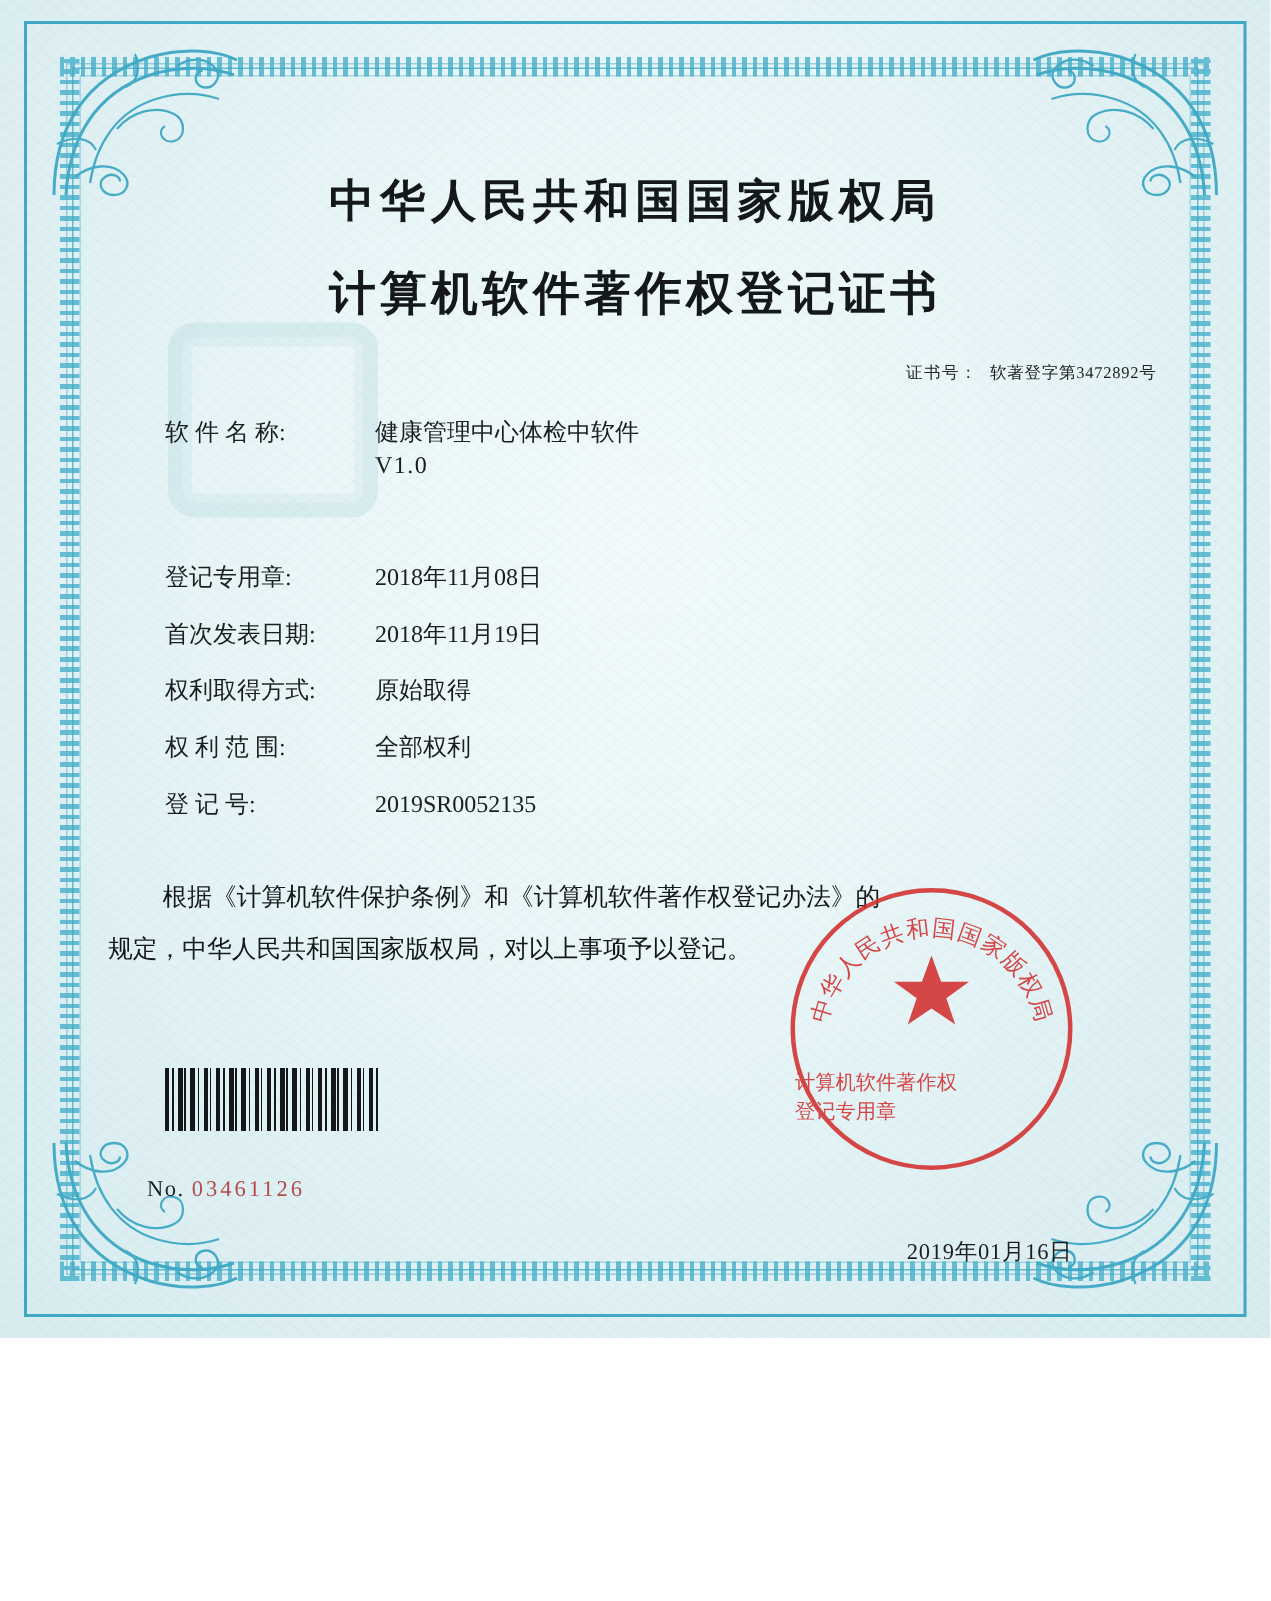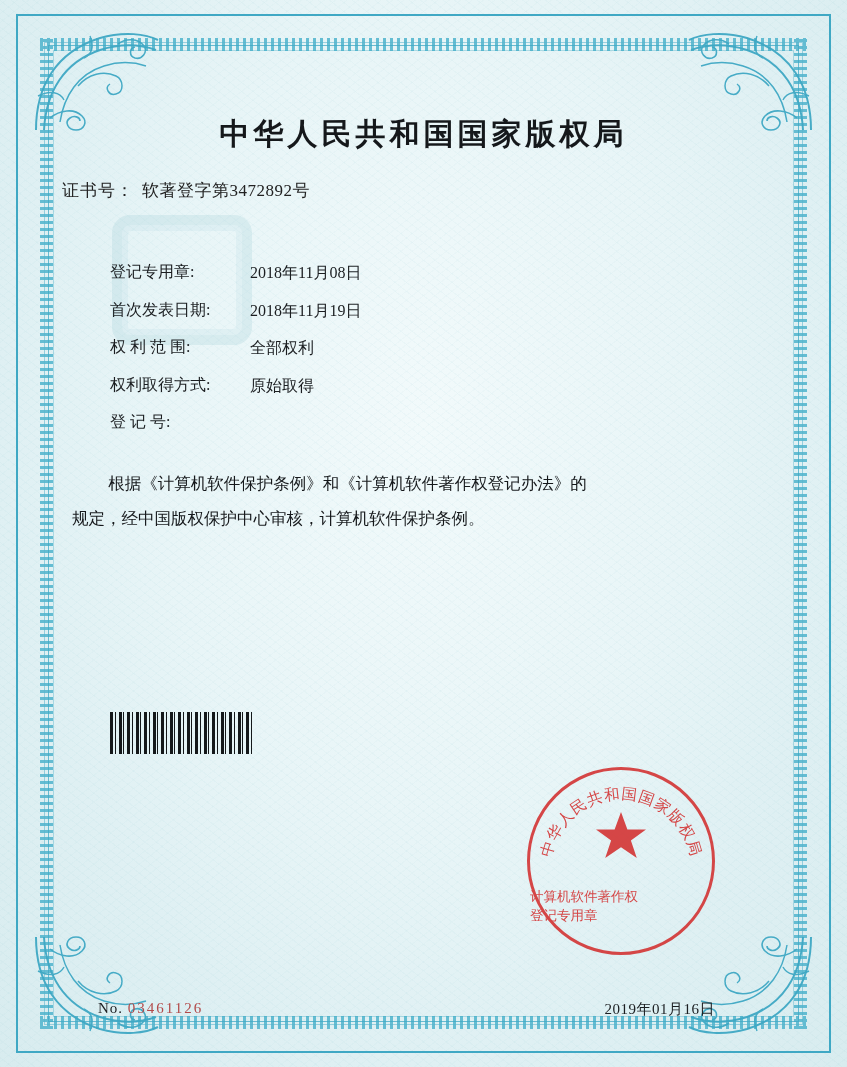--- a/index.html
+++ b/index.html
@@ -10,21 +10,21 @@
   body {
     width: 847px;
     height: 1067px;
     font-family: "Liberation Serif", "DejaVu Serif", serif;
     overflow: hidden;
   }
 
   .certificate {
     position: relative;
     width: 847px;
-    height: 1067px;
+    height: 892px;
     box-sizing: border-box;
     background:
       radial-gradient(ellipse at 50% 40%, #f2fafb 0%, #e8f5f7 45%, #dff0f3 70%, #d8ecef 100%);
     overflow: hidden;
   }
 
   
   .guilloche {
     position: absolute;
     inset: 0;
@@ -116,21 +116,22 @@
   .title-sub {
     text-align: center;
     font-size: 31px;
     letter-spacing: 3px;
     color: #15181b;
     font-weight: bold;
     margin-top: 20px;
   }
 
   .cert-no {
-    font-size: 17px;
+    text-align: right;
+    font-size: 11px;
     color: #222;
     margin-top: 24px;
     padding-right: 14px;
     letter-spacing: 0.5px;
   }
   .cert-no .label { letter-spacing: 1px; }
   .cert-no .value { margin-left: 8px; }
 
   .fields {
     margin-top: 22px;
@@ -250,20 +251,21 @@
     padding-left: 12px;
     letter-spacing: 1px;
   }
   .footer .serial .num {
     color: #b24a4a;
     letter-spacing: 2px;
   }
   .footer .date {
     padding-right: 46px;
     letter-spacing: 0.5px;
+    margin-top: 40px;
   }
 </style>
 </head>
 <body>
 
 <div class="certificate">
 
   <div class="guilloche"></div>
   <div class="watermark"></div>
 
@@ -317,62 +319,71 @@
       <path d="M88 18 C96 12 108 12 114 20 C118 26 112 34 105 32 C99 30 99 22 105 21" stroke-width="1.6"></path>
       <path d="M48 60 C58 48 74 44 86 50 C94 54 94 66 86 68 C79 70 74 62 80 58" stroke-width="1.5"></path>
       <path d="M8 70 C20 64 30 66 34 74" stroke-width="1.4"></path>
       <path d="M60 10 C64 20 62 28 54 32" stroke-width="1.4"></path>
     </svg>
   </div>
 
   <div class="content">
 
     <div class="title-main">中华人民共和国国家版权局</div>
+    <div class="title-sub">计算机软件著作权登记证书</div>
 
     <div class="cert-no">
       <span class="label">证书号：</span><span class="value">软著登字第3472892号</span>
     </div>
 
     <div class="fields">
 
+      <div class="field-row">
+        <div class="field-label">软 件 名 称:</div>
+        <div class="field-value">
+          <span>健康管理中心体检中软件</span>
+          <span class="line2">V1.0</span>
+        </div>
+      </div>
 
       <div class="gap-md"></div>
 
 
       <div class="gap-lg"></div>
 
       <div class="field-row">
         <div class="field-label">登记专用章:</div>
         <div class="field-value">2018年11月08日</div>
       </div>
 
       <div class="field-row">
         <div class="field-label">首次发表日期:</div>
         <div class="field-value">2018年11月19日</div>
       </div>
 
       <div class="field-row">
+        <div class="field-label">权利取得方式:</div>
+        <div class="field-value">原始取得</div>
+      </div>
+
+      <div class="field-row">
         <div class="field-label">权 利 范 围:</div>
         <div class="field-value">全部权利</div>
       </div>
 
       <div class="field-row">
-        <div class="field-label">权利取得方式:</div>
-        <div class="field-value">原始取得</div>
-      </div>
-
-      <div class="field-row">
         <div class="field-label">登 记 号:</div>
+        <div class="field-value">2019SR0052135</div>
       </div>
 
     </div>
 
     <div class="statement">
       <span class="p1">根据《计算机软件保护条例》和《计算机软件著作权登记办法》的</span>
-      <span class="p2">规定，经中国版权保护中心审核，计算机软件保护条例。</span>
+      <span class="p2">规定，中华人民共和国国家版权局，对以上事项予以登记。</span>
     </div>
 
   </div>
 
   <div class="barcode"></div>
 
   <div class="seal">
     <div class="arc-text">
       <svg viewBox="0 0 182 182" xmlns="http://www.w3.org/2000/svg">
         <defs>

